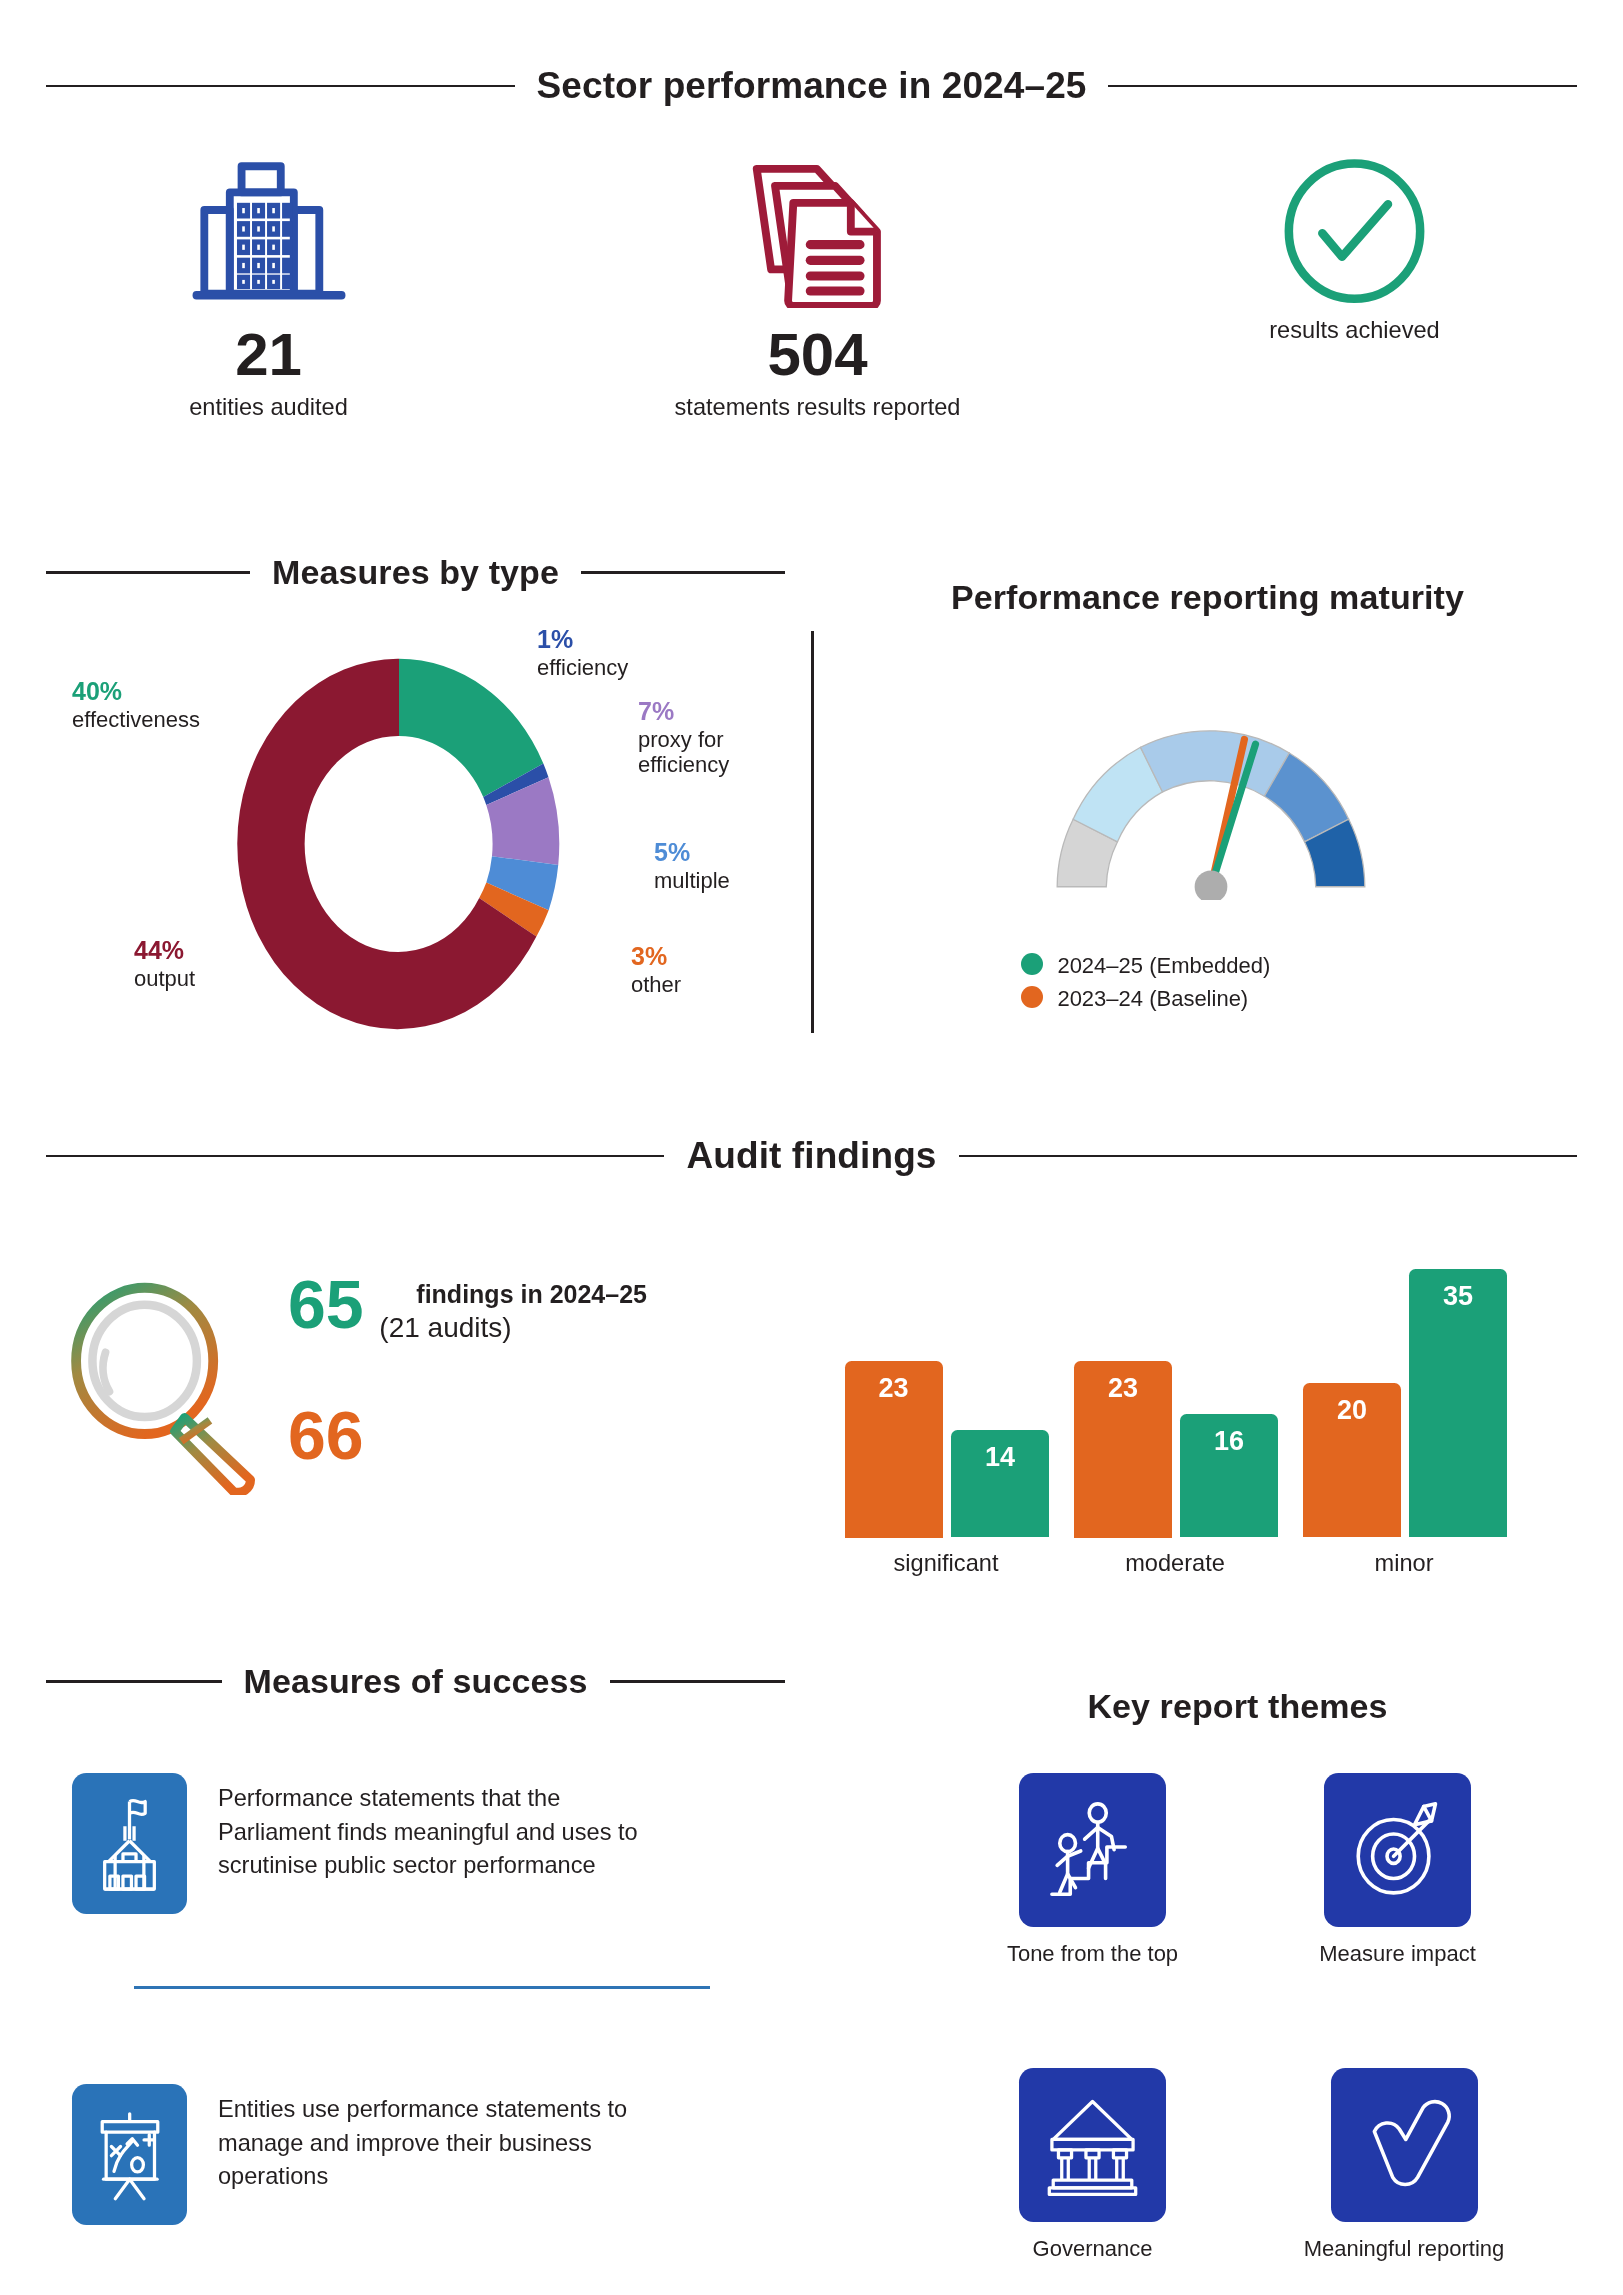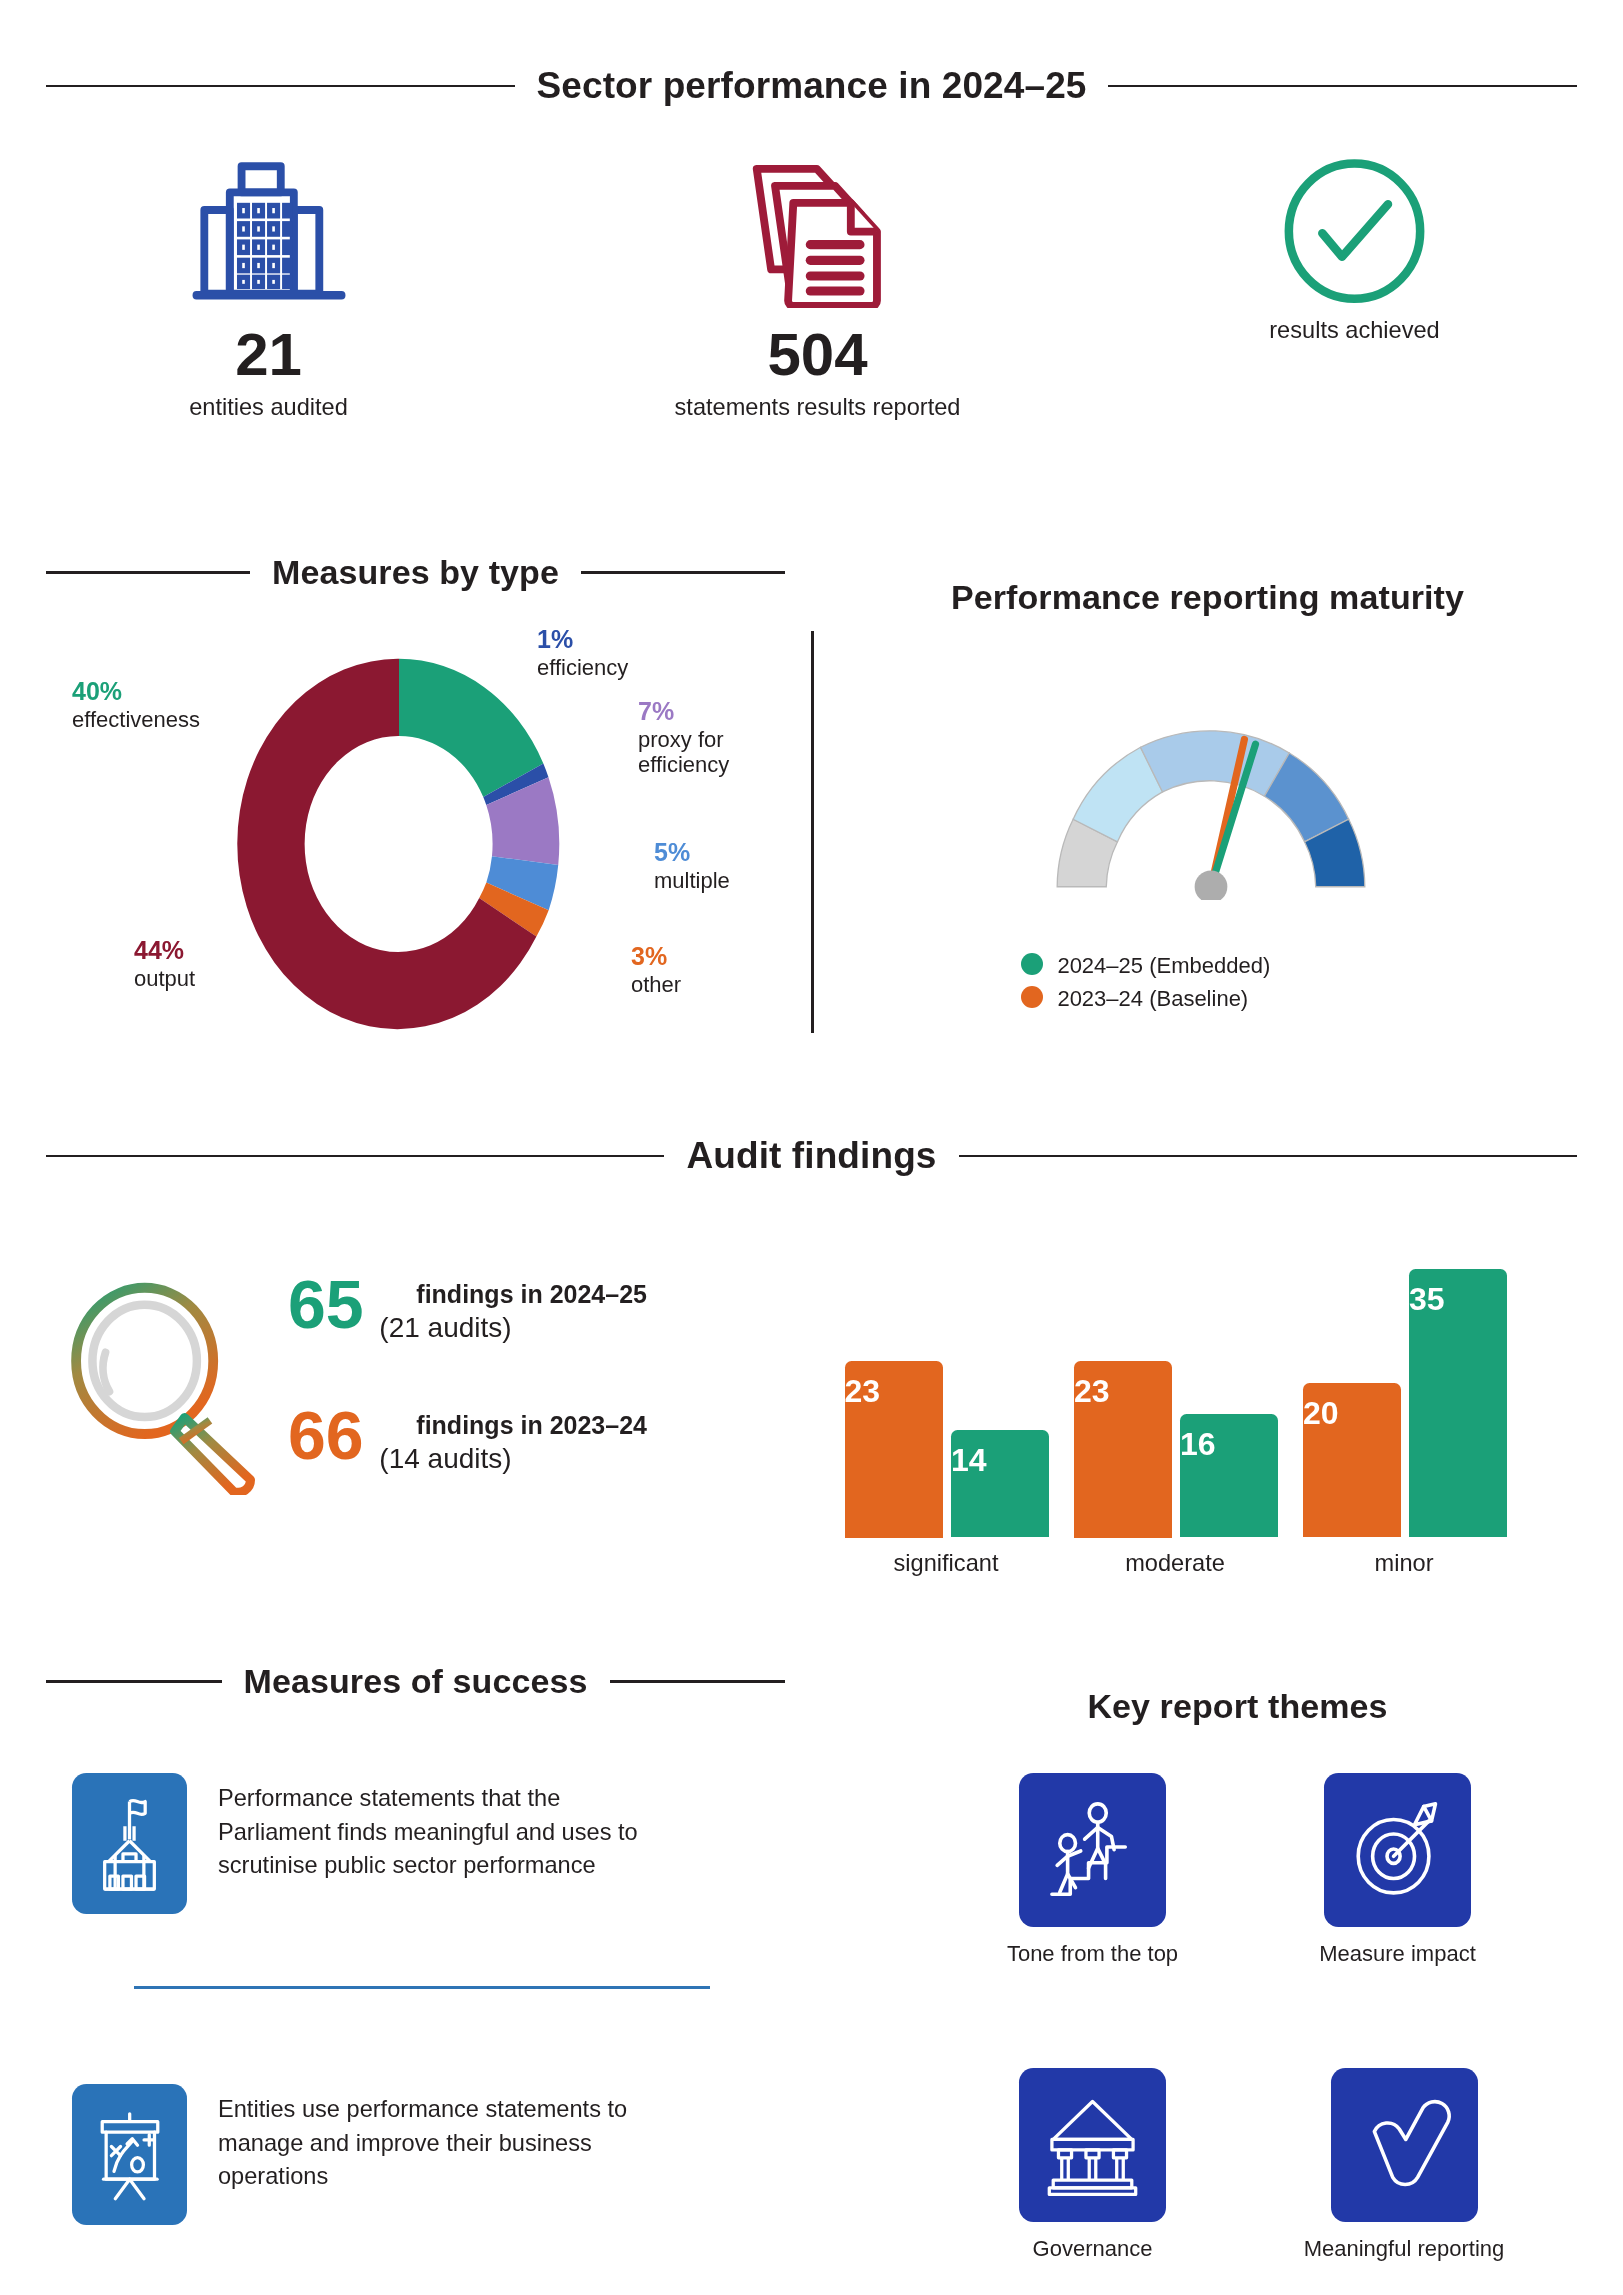--- a/index.html
+++ b/index.html
@@ -34,22 +34,22 @@
   
   .fnd{position:absolute;display:flex;align-items:flex-start;gap:15.7px;}
   .fnd .big{font-size:68px;font-weight:700;line-height:.92;}
   .fnd .txt{padding-top:7.9px;}
   .fnd .hdr{font-size:25px;font-weight:700;line-height:1.1;margin-left:37px;}
   .fnd .sub{font-size:28px;font-weight:400;margin-top:3.9px;}
 
   
   .bars{position:absolute;}
   .bar{position:absolute;border-radius:6.5px 6.5px 0 0;}
-  .bar .bv{position:absolute;left:0;right:0;top:11.8px;text-align:left;
-           color:#fff;font-size:32px;font-weight:700;}
+  .bar .bv{position:absolute;left:0;right:0;top:11.8px;text-align:center;
+           color:#fff;font-size:27px;font-weight:700;}
   .bcat{position:absolute;font-size:23.6px;text-align:center;}
 
   
   .mos{position:absolute;display:flex;align-items:flex-start;gap:31px;}
   .tile{border-radius:14.4px;flex:0 0 auto;display:flex;align-items:center;justify-content:center;}
   .mos .body{font-size:23.6px;line-height:1.42;padding-top:9.2px;}
   .mos-div{position:absolute;height:3.3px;}
 
   
   .theme{position:absolute;text-align:center;}
@@ -241,24 +241,20 @@
 
 <div class="fnd" style="left:288px;top:1273px;">
   <div class="big" style="color:#1BA078;">65</div>
   <div class="txt">
     <div class="hdr">findings in 2024–25</div>
     <div class="sub">(21 audits)</div>
   </div>
 </div>
 <div class="fnd" style="left:288px;top:1404px;">
   <div class="big" style="color:#E2661F;">66</div>
-  <div class="txt">
-    <div class="hdr">findings in 2023–24</div>
-    <div class="sub">(14 audits)</div>
-  </div>
 </div>
 
 <div class="bars" style="left:838px;top:1197px;width:733px;height:314px;">
 
   <div class="bar" style="left:6.5px;top:164px;width:98px;height:177px;background:#E2661F;">
     <div class="bv">23</div>
   </div>
   <div class="bar" style="left:113px;top:233px;width:98px;height:107px;background:#1BA078;">
     <div class="bv">14</div>
   </div>

